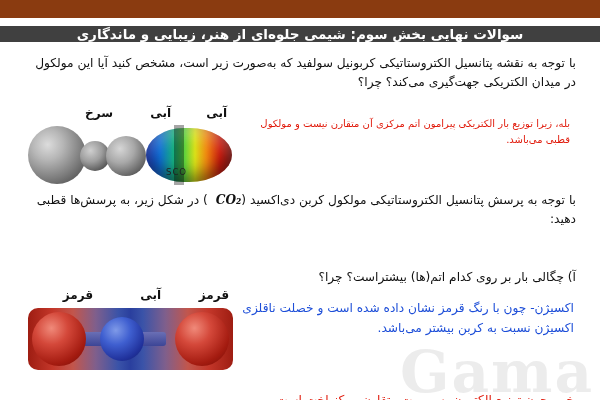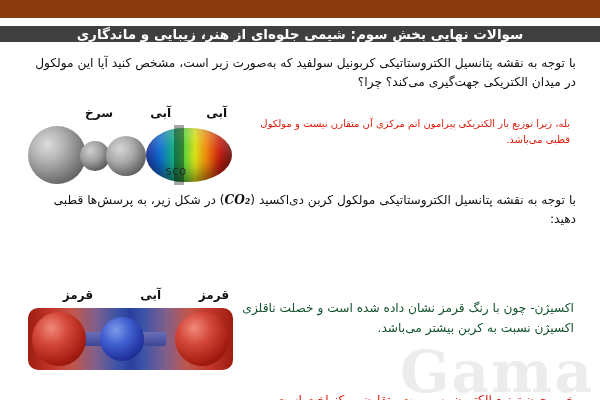--- a/index.html
+++ b/index.html
@@ -46,33 +46,34 @@
   }
   .q1{ left:24px; top:8px; width:552px; }
   .ans1{
     position:absolute;left:240px;top:70px;width:330px;
     color:#e11b0c;font-size:10px;line-height:1.6;text-align:right;direction:rtl;
   }
   .q2{ left:24px; top:145px; width:552px; }
   .q2a{ left:24px; top:222px; width:552px; }
   .ans2{
     position:absolute;left:238px;top:253px;width:336px;
-    color:#14532d;font-size:12.2px;line-height:1.6;text-align:right;direction:rtl;
+    color:#1d4ed8;font-size:12.2px;line-height:1.6;text-align:right;direction:rtl;
   }
   .q2b{ left:24px; top:303px; width:552px; }
   .ans3{
     position:absolute;left:250px;top:345px;width:324px;
     color:#e11b0c;font-size:12.2px;line-height:1.6;text-align:right;direction:rtl;
   }
   .formula{
     font-family:"DejaVu Serif","Liberation Serif",serif;
     font-style:italic;
     font-weight:bold;
     direction:ltr;
     display:inline-block;
+    margin-left:8px;
   }
   
   .fig1{
     position:absolute;left:28px;top:58px;width:205px;height:90px;
   }
   .fig1 .labels{
     position:absolute;left:0;top:0;width:205px;height:22px;
   }
   .lbl{
     position:absolute;font-size:12px;color:#111;font-weight:bold;
@@ -178,38 +179,39 @@
         <div class="atom c-atom"></div>
         <div class="atom o-atom-l"></div>
       </div>
       <div class="cmap"></div>
       <div class="sco-cap">SCO</div>
     </div>
 
     <div class="ans1">بله، زیرا توزیع بار الکتریکی پیرامون اتم مرکزی آن متقارن نیست و مولکول قطبی می‌باشد.</div>
 
     <div class="para q2">
-      <span>با توجه به نقشه پتانسیل الکتروستاتیکی مولکول کربن دی‌اکسید (</span><span class="formula">CO₂</span><span>) در شکل زیر، به پرسش‌ها قطبی دهید:</span>
+      <span>با توجه به پرسش پتانسیل الکتروستاتیکی مولکول کربن دی‌اکسید (</span><span class="formula">CO₂</span><span>) در شکل زیر، به پرسش‌ها قطبی دهید:</span>
     </div>
 
     <div class="fig2">
       <div class="labels">
         <span class="lbl" style="right:4px;top:2px;">قرمز</span>
         <span class="lbl" style="right:72px;top:2px;">آبی</span>
         <span class="lbl" style="right:140px;top:2px;">قرمز</span>
       </div>
       <div class="mol2">
         <div class="bond2" style="left:52px;width:26px;"></div>
         <div class="bond2" style="left:112px;width:26px;"></div>
         <div class="sph o-left"></div>
         <div class="sph c-mid"></div>
         <div class="sph o-right"></div>
       </div>
     </div>
 
+    <div class="para q2a">آ) چگالی بار بر روی کدام اتم(ها) بیشتراست؟ چرا؟</div>
     <div class="ans2">اکسیژن- چون با رنگ قرمز نشان داده شده است و خصلت ناقلزی اکسیژن نسبت به کربن بیشتر می‌باشد.</div>
 
     <div class="ans3">خیر- چون توزیع الکترون به صورت متقارن و یکنواخت است.</div>
 
   </div>
 
   <div class="watermark">Gama</div>
 </div>
 
 </body></html>

